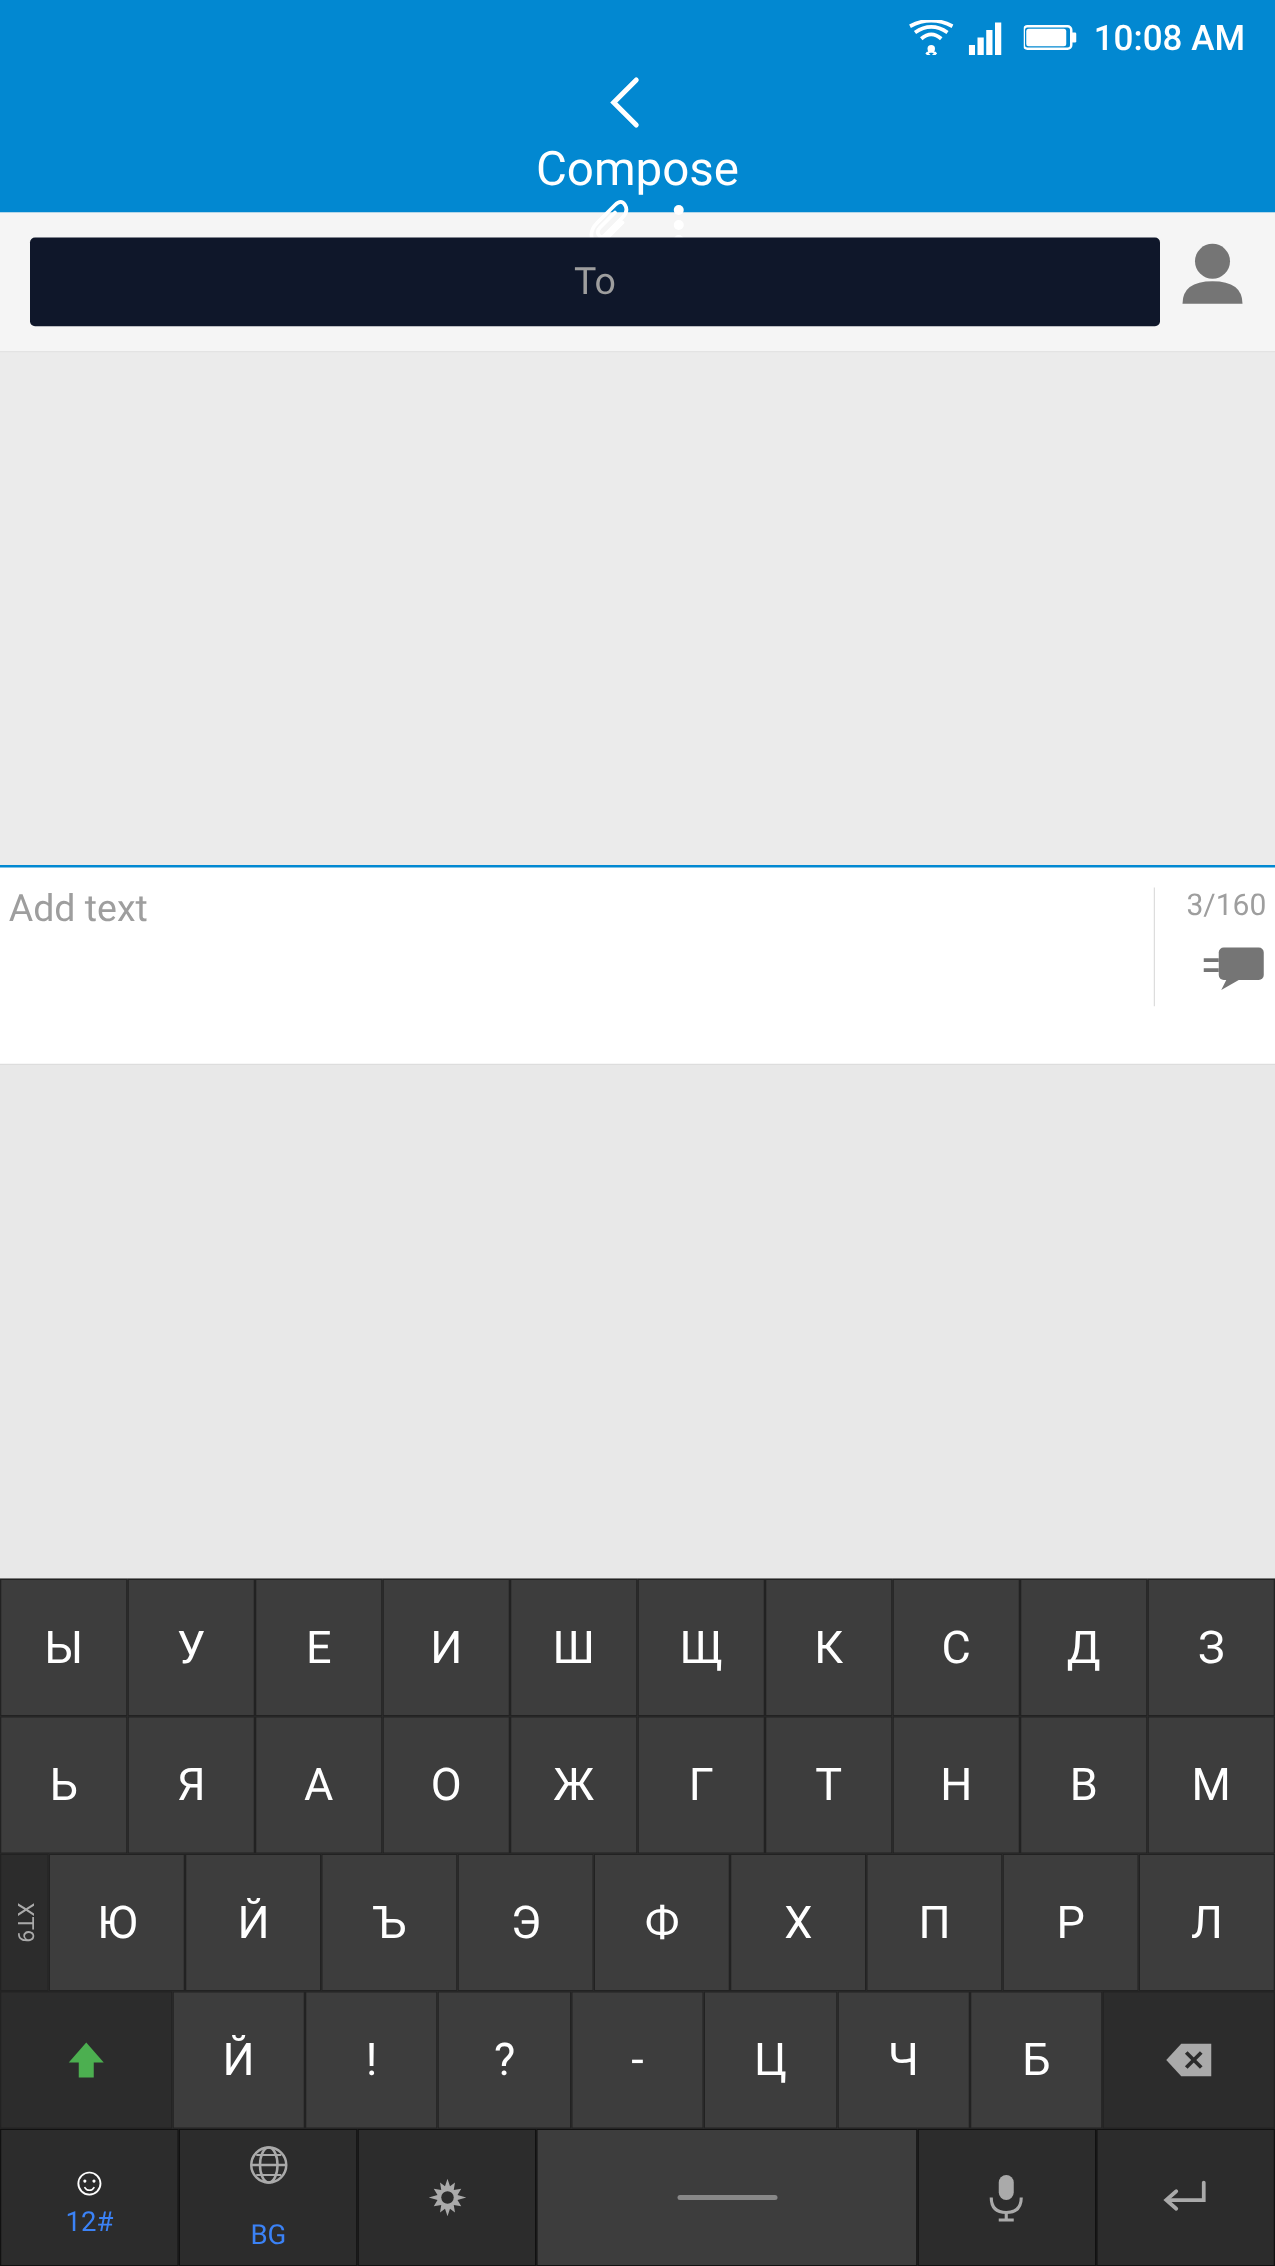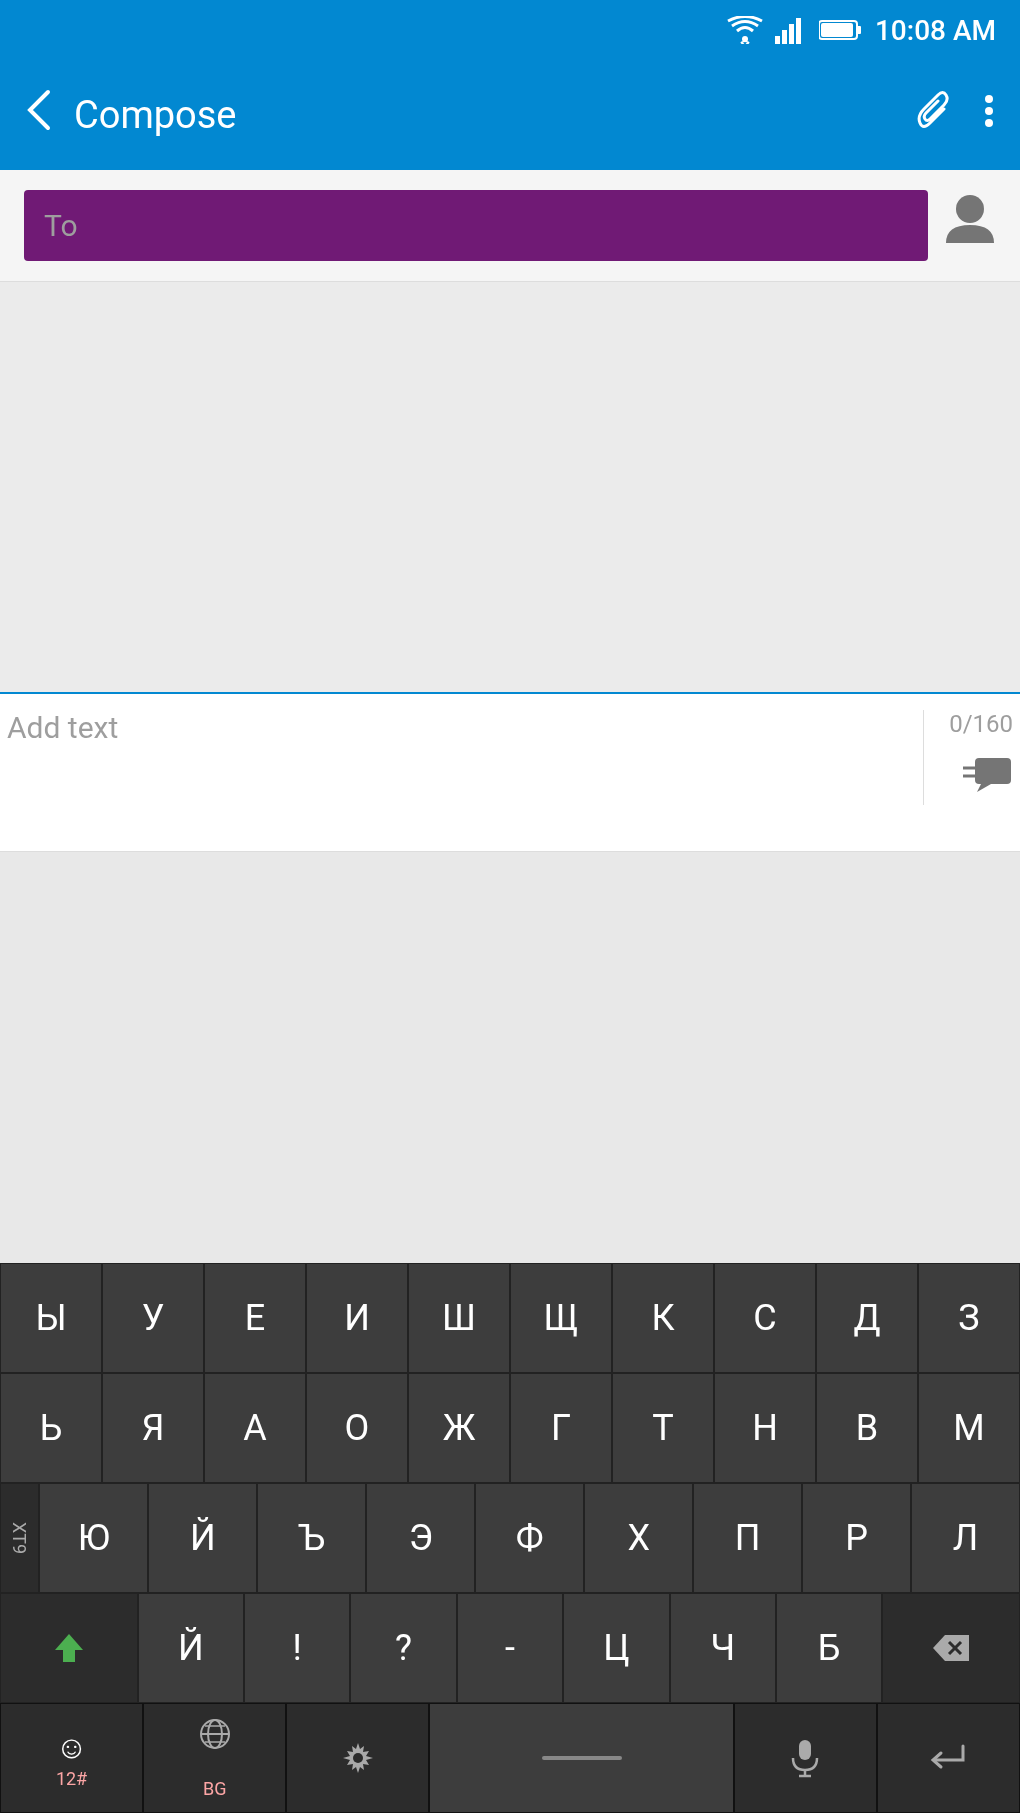--- a/index.html
+++ b/index.html
@@ -38,20 +38,21 @@
     }
 
     
     .app-bar {
       width: 100%;
       height: 110px;
       background: #0288d1;
       display: flex;
       align-items: center;
       padding: 0 24px;
+      flex-direction: column;
     }
     .app-bar-back {
       color: white;
       font-size: 40px;
       margin-right: 20px;
       cursor: pointer;
     }
     .app-bar-title {
       color: white;
       font-size: 38px;
@@ -73,23 +74,24 @@
       width: 100%;
       background: #f5f5f5;
       padding: 20px 24px;
       display: flex;
       align-items: center;
       gap: 16px;
       border-bottom: 1px solid #ddd;
     }
     .to-input-wrapper {
       flex: 1;
-      background: #701a75;
+      background: #0f172a;
       border-radius: 4px;
       padding: 18px 20px;
+      text-align: center;
     }
     .to-placeholder {
       color: #9e9e9e;
       font-size: 30px;
     }
     .to-contact-icon {
       color: #757575;
       font-size: 52px;
     }
 
@@ -222,22 +224,22 @@
     }
     .bottom-key.mic {
       flex: 1.2;
       font-size: 36px;
     }
     .bottom-key.enter {
       flex: 1.2;
       font-size: 36px;
     }
     .bottom-label {
-      font-size: 18px;
-      color: #fca5a5;
+      font-size: 22px;
+      color: #3b82f6;
     }
 
     
     .wifi-icon svg, .signal-icon svg, .battery-icon svg { vertical-align: middle; }
   </style>
 </head>
 <body>
 
 <div class="status-bar">
   <div class="status-bar-icons">
@@ -311,21 +313,21 @@
   </span>
 </div>
 
 <div class="message-body"></div>
 
 <div class="add-text-section">
   <div class="add-text-inner">
     <span class="add-text-placeholder">Add text</span>
   </div>
   <div class="add-text-right">
-    <span class="char-count">0/160</span>
+    <span class="char-count">3/160</span>
     <span class="send-icon-btn">
       <svg width="52" height="44" viewBox="0 0 52 44" fill="#757575">
 
         <line x1="2" y1="18" x2="14" y2="18" stroke="#757575" stroke-width="3"></line>
         <line x1="2" y1="26" x2="14" y2="26" stroke="#757575" stroke-width="3"></line>
 
         <rect x="14" y="8" width="36" height="26" rx="4" fill="#757575"></rect>
         <path d="M20 34 L16 42 L30 34" fill="#757575"></path>
       </svg>
     </span>

